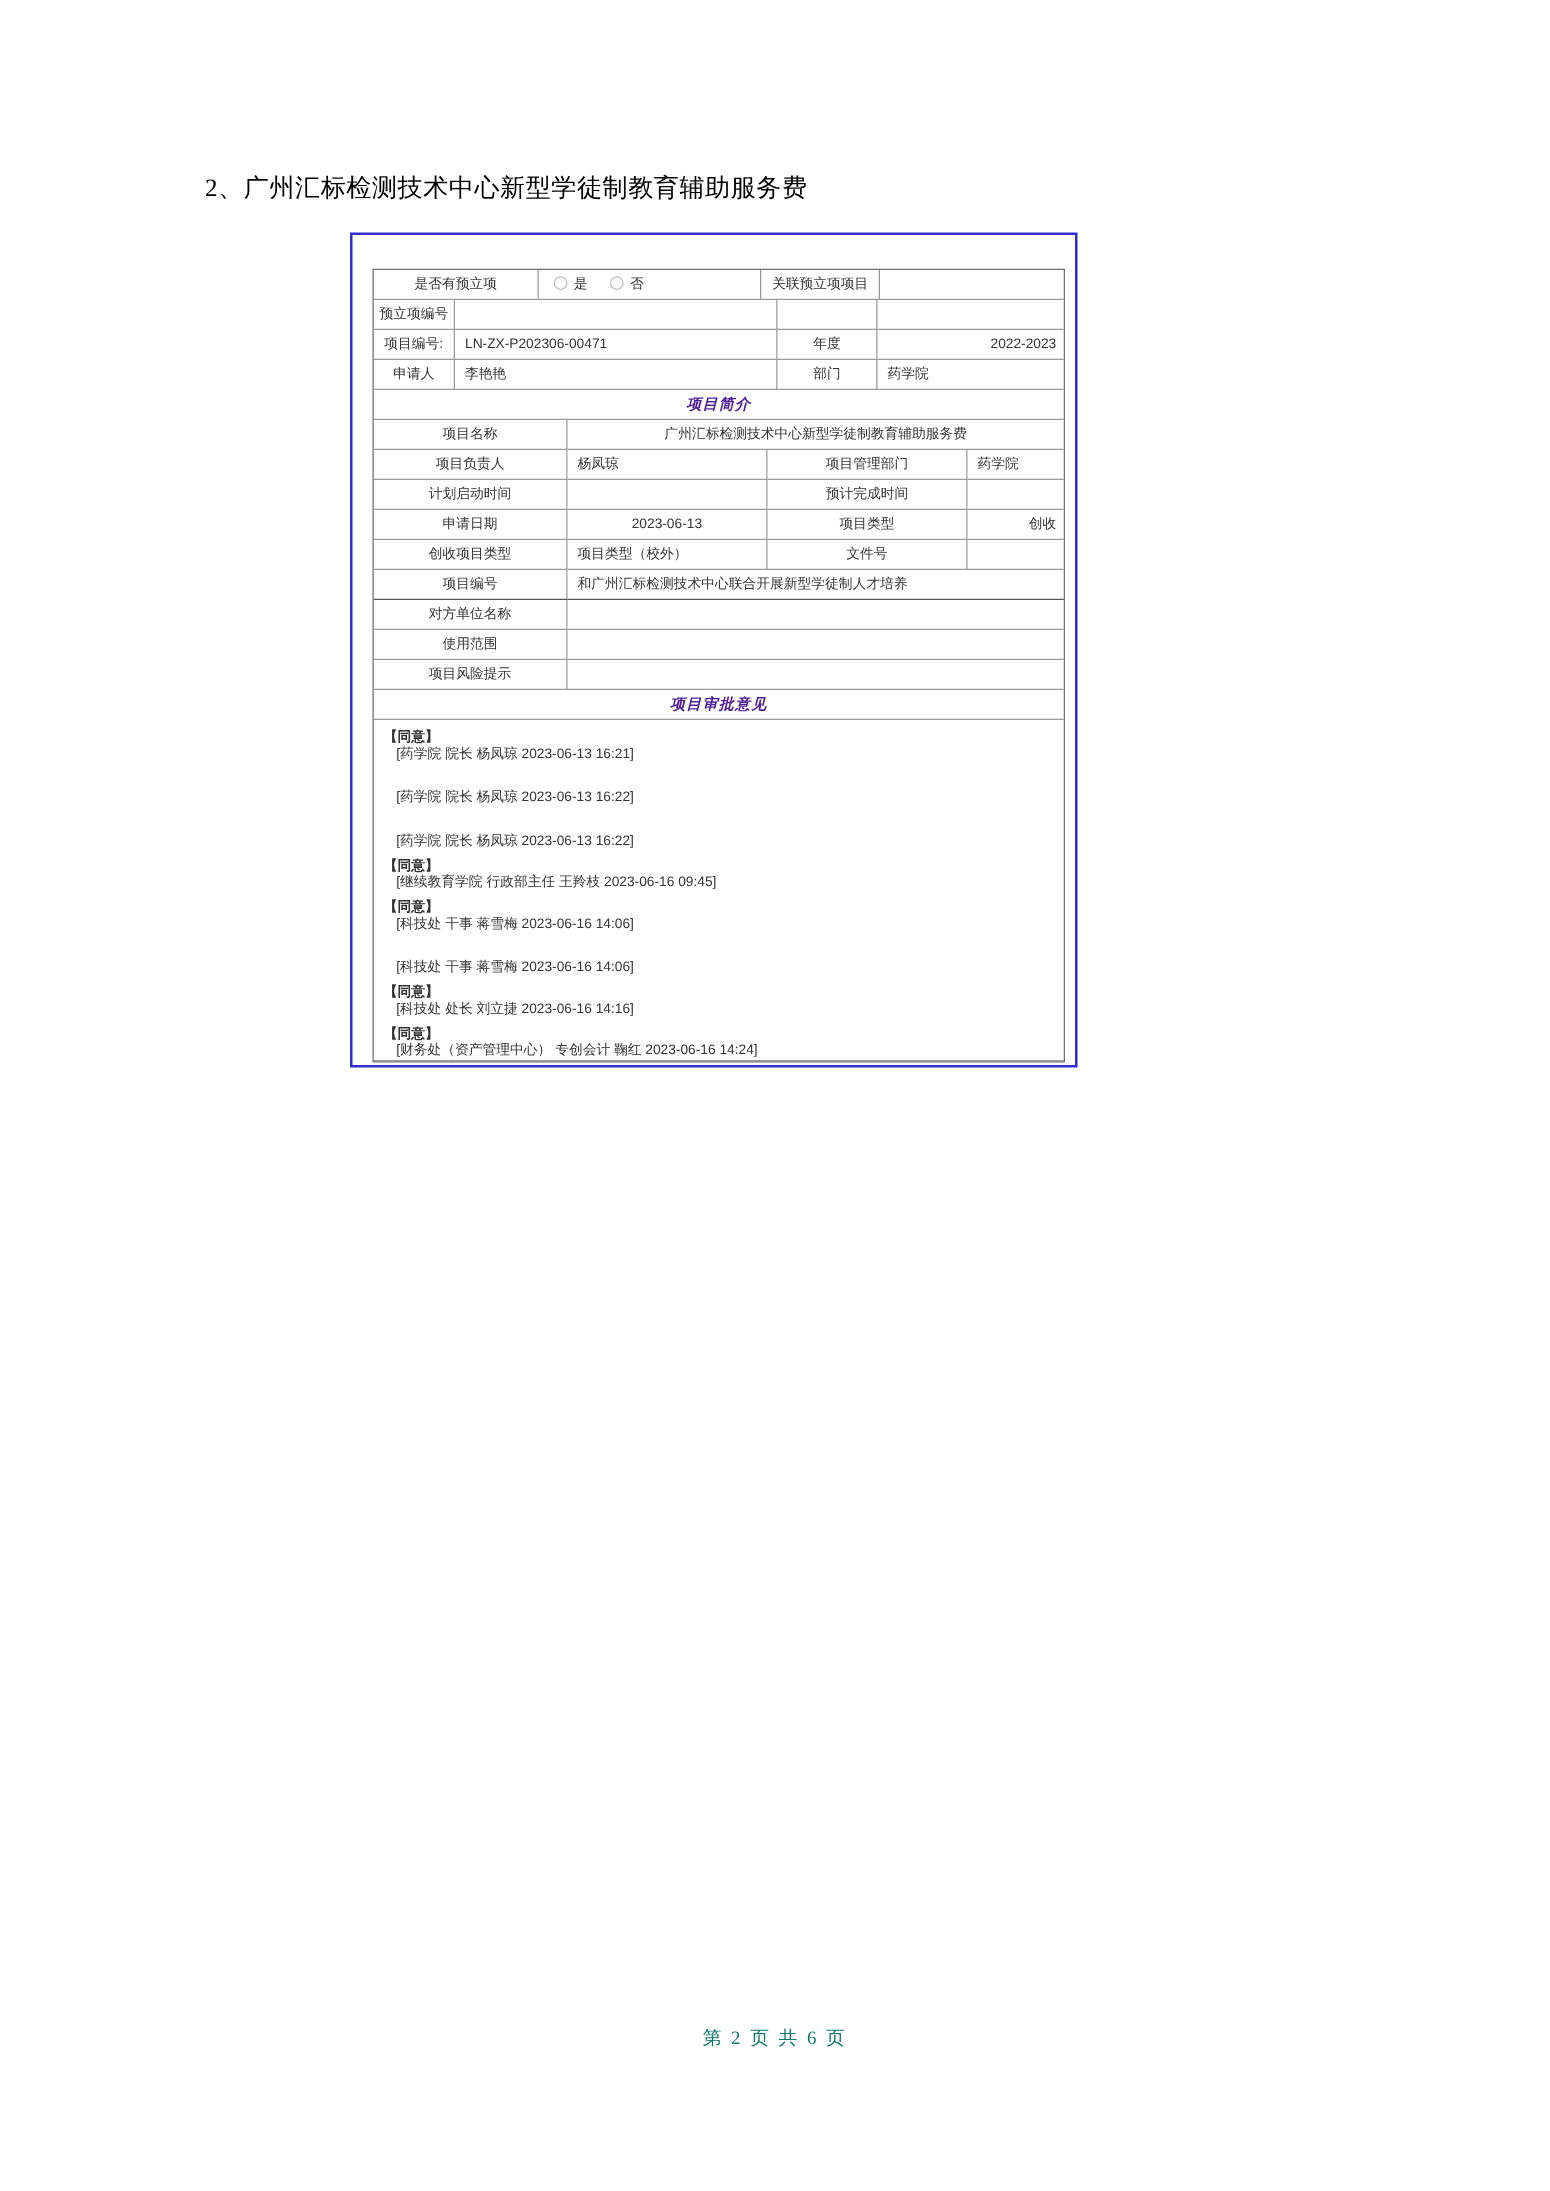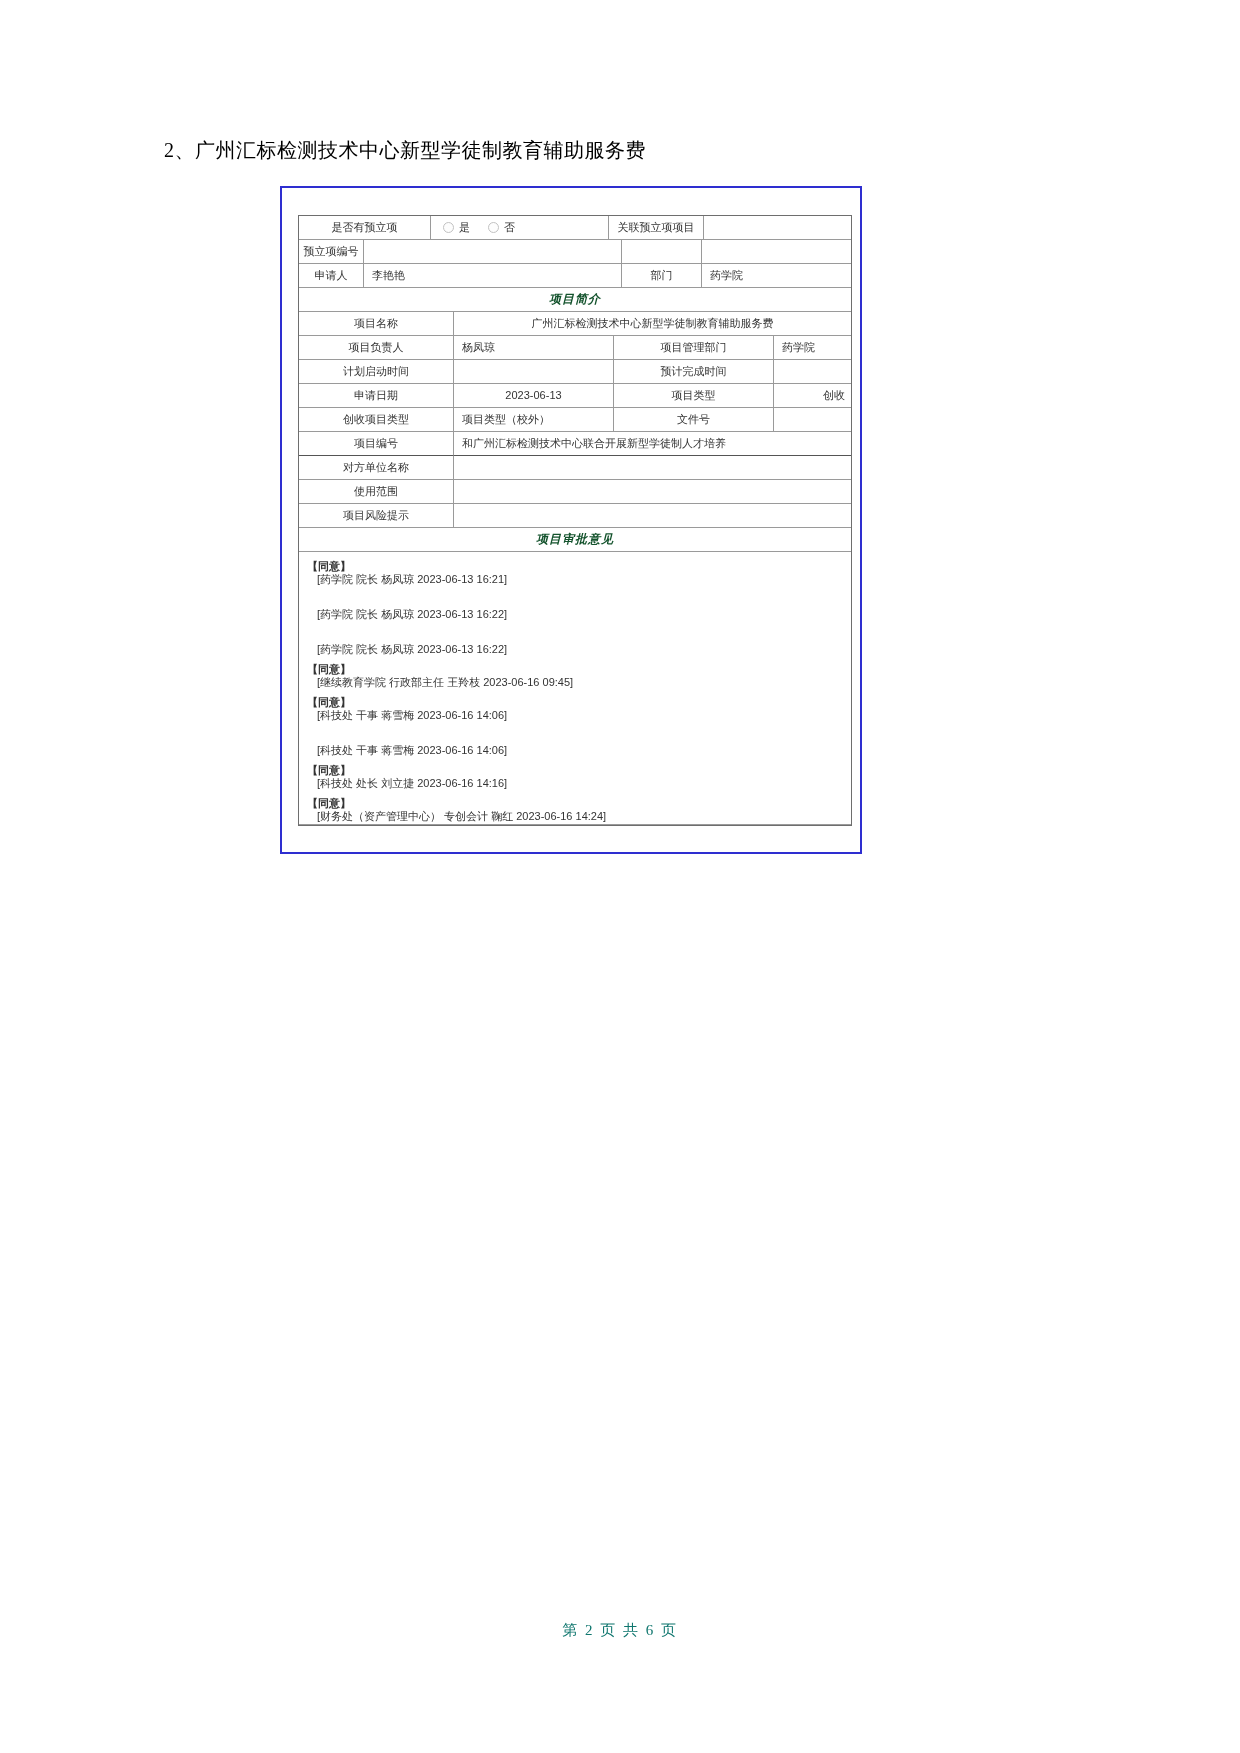--- a/index.html
+++ b/index.html
@@ -39,21 +39,21 @@
   
   .w65{width:65px} .w258{width:258px} .w80{width:80px} .w149{width:149px; flex:1}
   
   .w132{width:132px} .w178{width:178px} .w95{width:95px} .w147{width:147px; flex:1}
   
   .w155{width:155px} .w160a{width:160px} .w160b{width:160px} .w77{width:77px; flex:1}
   
   .w397{width:397px; flex:1}
   .section-row .c {
     width:100%; text-align:center; font-size:12px; font-weight:bold;
-    font-style:italic; color:#14532d; letter-spacing:1px;
+    font-style:italic; color:#4c1d95; letter-spacing:1px;
   }
   .radio-cell { padding-left:12px; }
   .radio-dot {
     display:inline-block; width:9px; height:9px; border:1px solid #c2c2c2;
     border-radius:50%; background:#fdfdfd; vertical-align:middle;
     margin-right:5px; margin-top:-2px;
   }
   .radio-label { display:inline-block; margin-right:18px; color:#333; }
   
   .appr-cell {
@@ -88,20 +88,26 @@
       <div class="c w147"></div>
     </div>
 
     <div class="row">
       <div class="c w65 center">预立项编号</div>
       <div class="c w258"></div>
       <div class="c w80"></div>
       <div class="c w149"></div>
     </div>
 
+    <div class="row">
+      <div class="c w65 center">项目编号:</div>
+      <div class="c w258 left">LN-ZX-P202306-00471</div>
+      <div class="c w80 center">年度</div>
+      <div class="c w149 right">2022-2023</div>
+    </div>
 
     <div class="row">
       <div class="c w65 center">申请人</div>
       <div class="c w258 left">李艳艳</div>
       <div class="c w80 center">部门</div>
       <div class="c w149 left">药学院</div>
     </div>
 
     <div class="row section-row">
       <div class="c">项目简介</div>

